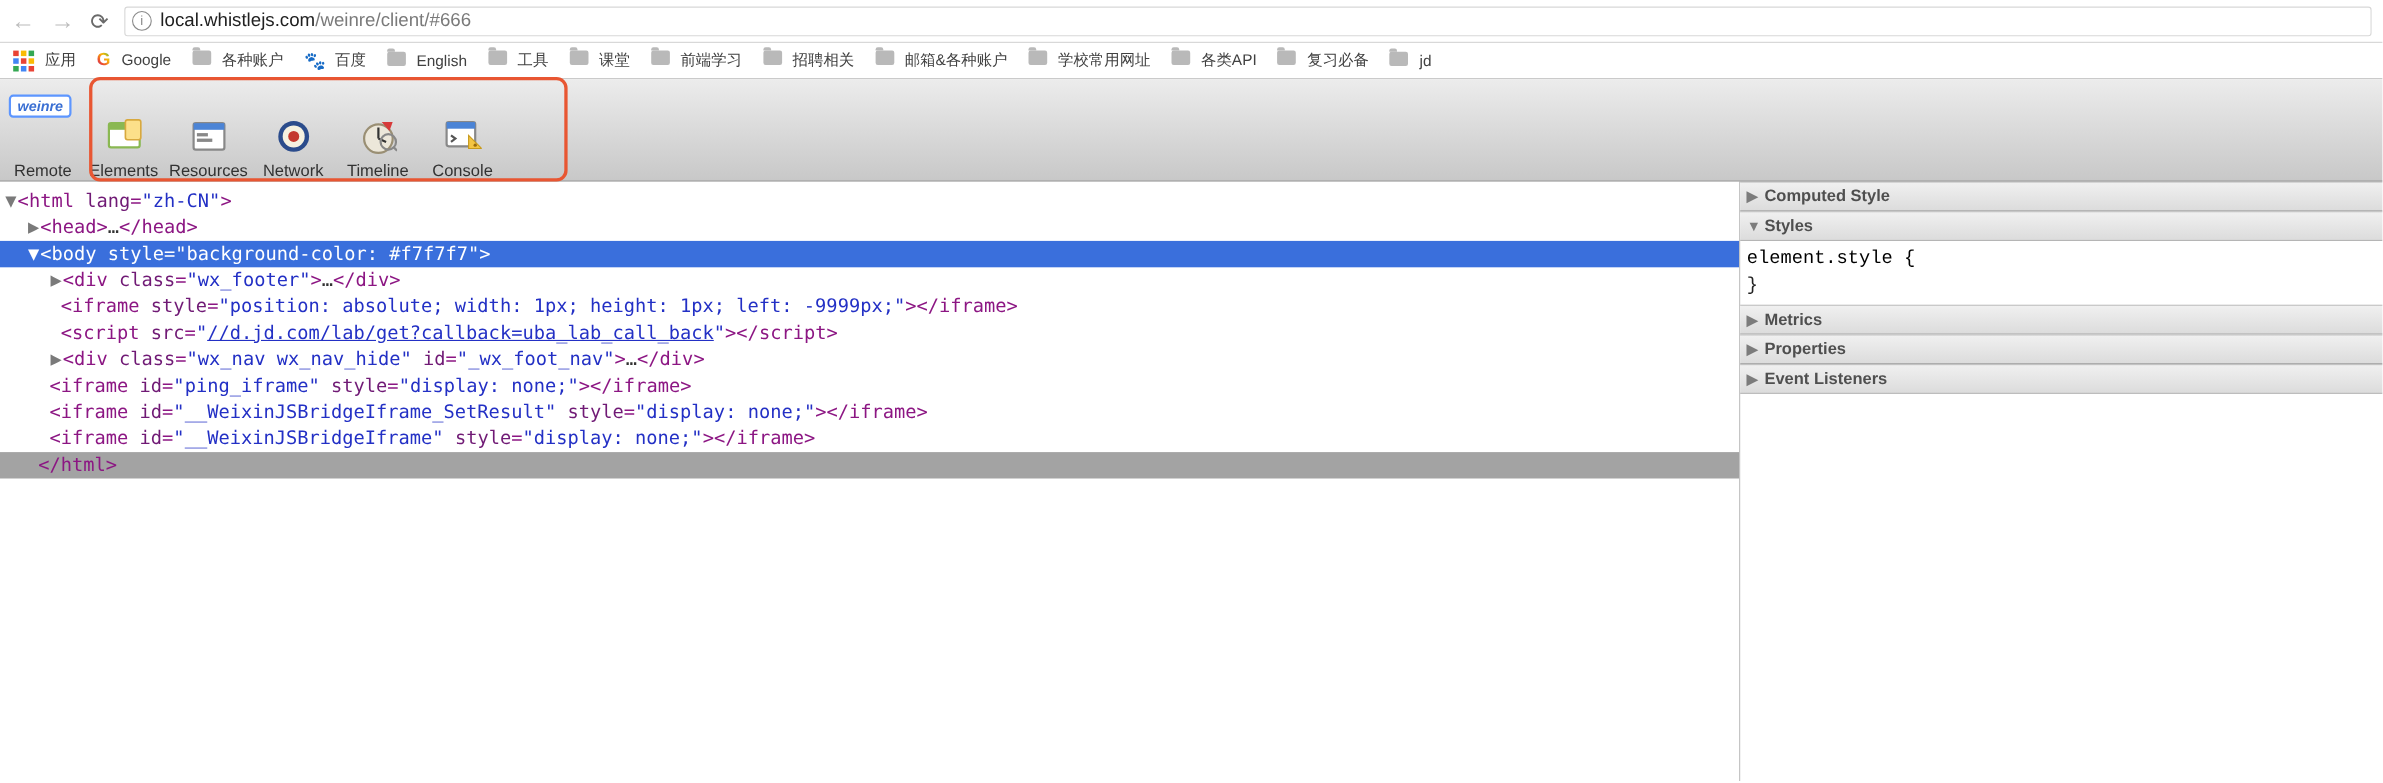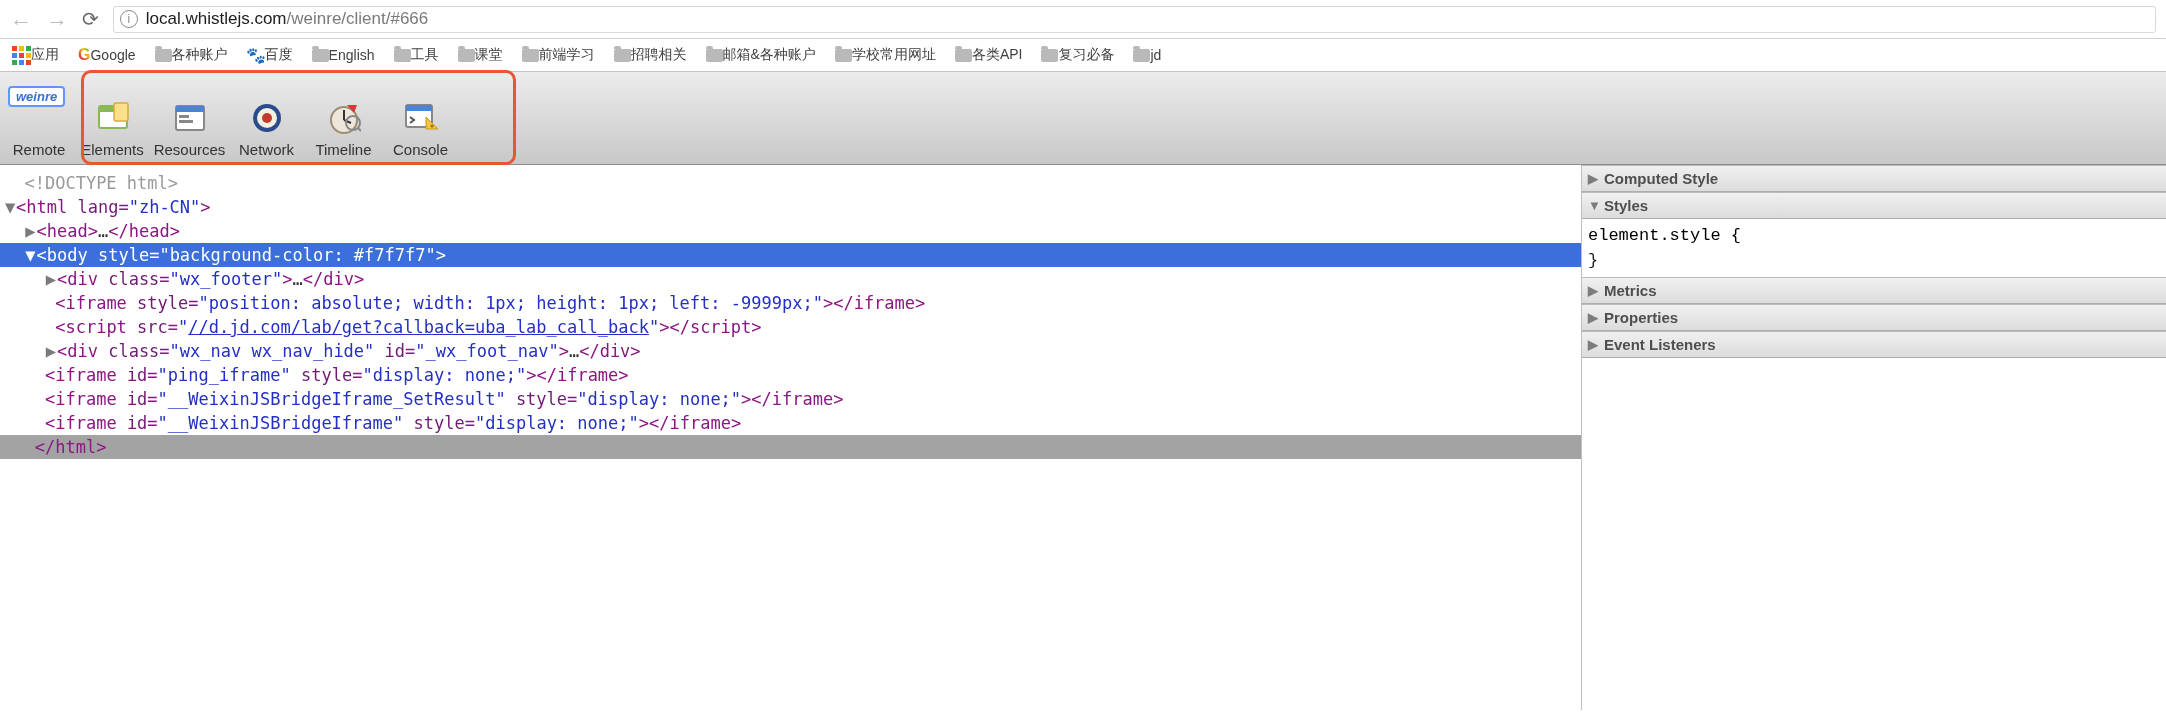--- a/index.html
+++ b/index.html
@@ -9,32 +9,32 @@
 .browser-bar { height: 39px; display: flex; align-items: center; background: #fff; border-bottom: 1px solid #d0d0d0; padding: 0 10px; gap: 14px; }
 .nav-arrow { color: #bdbdbd; font-size: 22px; cursor: default; }
 .reload { color: #6a6a6a; font-size: 20px; cursor: pointer; }
 .url-box { flex: 1; height: 27px; border: 1px solid #d8d8d8; border-radius: 3px; display: flex; align-items: center; padding: 0 6px; font-size: 17px; color: #4a4a4a; font-family: Arial, sans-serif; }
 .url-info { width: 18px; height: 18px; border: 1.5px solid #8a8a8a; border-radius: 50%; display: inline-flex; align-items: center; justify-content: center; font-size: 12px; color: #8a8a8a; margin-right: 8px; }
 .url-host { color: #202020; }
 .url-path { color: #7a7a7a; }
 
 
 .bookmarks-bar { height: 33px; display: flex; align-items: center; gap: 19px; padding: 0 12px; background: #fff; border-bottom: 1px solid #c5c5c5; font-size: 14px; color: #414141; }
-.bookmark { display: inline-flex; align-items: center; gap: 0; cursor: pointer; white-space: nowrap; }
+.bookmark { display: inline-flex; gap: 10px; cursor: pointer; white-space: nowrap; }
 .apps-icon { display: inline-grid; grid-template-columns: repeat(3,5px); grid-template-rows: repeat(3,5px); gap: 2px; }
 .apps-icon span:nth-child(1){background:#e94335}.apps-icon span:nth-child(2){background:#fabb05}.apps-icon span:nth-child(3){background:#34a853}
 .apps-icon span:nth-child(4){background:#4285f4}.apps-icon span:nth-child(5){background:#e94335}.apps-icon span:nth-child(6){background:#fabb05}
 .apps-icon span:nth-child(7){background:#34a853}.apps-icon span:nth-child(8){background:#4285f4}.apps-icon span:nth-child(9){background:#e94335}
 .g-icon { font-weight: bold; font-size: 16px; background: linear-gradient(45deg,#4285F4,#EA4335,#FBBC05,#34A853); -webkit-background-clip: text; color: transparent; }
 .folder-icon { width: 17px; height: 13px; background: #b9b9b9; border-radius: 2px; position: relative; }
 .folder-icon::before { content:''; position:absolute; top:-3px; left:0; width:7px; height:3px; background:#b9b9b9; border-radius:2px 2px 0 0; }
 .baidu-icon { width:18px; height:18px; color:#2d64e6; font-size:16px; }
 
 
-.devtools-toolbar { height: 93px; background: linear-gradient(#ececec,#c8c8c8); border-bottom: 1px solid #8c8c8c; display: flex; align-items: center; padding: 0 4px; position: relative; }
+.devtools-toolbar { height: 93px; background: linear-gradient(#ececec,#c8c8c8); border-bottom: 1px solid #8c8c8c; display: flex; align-items: flex-end; padding: 0 4px; position: relative; }
 .weinre-badge { background:#fff; border:2px solid #5d96ff; color:#3a6fd3; font-weight:bold; font-size:13px; padding:1px 6px; border-radius:4px; font-style:italic; position:absolute; top:14px; left:8px; }
 .toolbar-item { width: 77px; height: 80px; display: flex; flex-direction: column; align-items: center; justify-content: flex-end; gap: 6px; cursor: pointer; font-size: 15px; color: #323232; }
 .toolbar-item.remote { width: 70px; }
 .toolbar-item .icon { width: 34px; height: 34px; }
 .highlight-box { position:absolute; border:3px solid #e85632; border-radius:10px; top:-2px; left:81px; width:435px; height:95px; pointer-events:none; }
 
 
 .main { display: flex; height: 545px; }
 .elements-panel { flex:1; border-right: 1px solid #bfbfbf; font-family: Menlo, Monaco, monospace; font-size: 17px; line-height: 24px; padding: 6px 0; color:#333; overflow:auto; }
 .dom-line { white-space: pre; padding: 0 4px; }
@@ -190,21 +190,20 @@
         <path d="M22 16 L34 28 L22 28 Z" fill="#f4c542" stroke="#c79a1c"></path>
         <circle cx="28" cy="25" r="1.5" fill="#9a6b0e"></circle>
       </svg>
     <span>Console</span>
   </div>
   <div class="highlight-box"></div>
 </div>
 
 <div class="main">
   <div class="elements-panel">
-    <div class="dom-line">  <span class="doctype">&lt;!DOCTYPE html&gt;</span></div>
     <div class="dom-line"><span class="arrow">▼</span><span class="tag">&lt;</span><span class="tag">html</span> <span class="attr-name">lang</span><span class="tag">=</span><span class="attr-val">"</span><span class="attr-val">zh-CN</span><span class="attr-val">"</span><span class="tag">&gt;</span></div>
     <div class="dom-line">  <span class="arrow">▶</span><span class="tag">&lt;</span><span class="tag">head</span><span class="tag">&gt;</span><span>…</span><span class="tag">&lt;</span><span class="tag">/head</span><span class="tag">&gt;</span></div>
     <div class="dom-line selected">  <span class="arrow">▼</span><span class="tag">&lt;</span><span class="tag">body</span> <span class="attr-name">style</span><span class="tag">=</span><span class="attr-val">"</span><span class="attr-val">background-color: #f7f7f7</span><span class="attr-val">"</span><span class="tag">&gt;</span></div>
     <div class="dom-line">    <span class="arrow">▶</span><span class="tag">&lt;</span><span class="tag">div</span> <span class="attr-name">class</span><span class="tag">=</span><span class="attr-val">"</span><span class="attr-val">wx_footer</span><span class="attr-val">"</span><span class="tag">&gt;</span><span>…</span><span class="tag">&lt;</span><span class="tag">/div</span><span class="tag">&gt;</span></div>
     <div class="dom-line">     <span class="tag">&lt;</span><span class="tag">iframe</span> <span class="attr-name">style</span><span class="tag">=</span><span class="attr-val">"</span><span class="attr-val">position: absolute; width: 1px; height: 1px; left: -9999px;</span><span class="attr-val">"</span><span class="tag">&gt;</span><span class="tag">&lt;</span><span class="tag">/iframe</span><span class="tag">&gt;</span></div>
     <div class="dom-line">     <span class="tag">&lt;</span><span class="tag">script</span> <span class="attr-name">src</span><span class="tag">=</span><span class="attr-val">"</span><span class="link">//d.jd.com/lab/get?callback=uba_lab_call_back</span><span class="attr-val">"</span><span class="tag">&gt;</span><span class="tag">&lt;</span><span class="tag">/script</span><span class="tag">&gt;</span></div>
     <div class="dom-line">    <span class="arrow">▶</span><span class="tag">&lt;</span><span class="tag">div</span> <span class="attr-name">class</span><span class="tag">=</span><span class="attr-val">"</span><span class="attr-val">wx_nav wx_nav_hide</span><span class="attr-val">"</span> <span class="attr-name">id</span><span class="tag">=</span><span class="attr-val">"</span><span class="attr-val">_wx_foot_nav</span><span class="attr-val">"</span><span class="tag">&gt;</span><span>…</span><span class="tag">&lt;</span><span class="tag">/div</span><span class="tag">&gt;</span></div>
     <div class="dom-line">    <span class="tag">&lt;</span><span class="tag">iframe</span> <span class="attr-name">id</span><span class="tag">=</span><span class="attr-val">"</span><span class="attr-val">ping_iframe</span><span class="attr-val">"</span> <span class="attr-name">style</span><span class="tag">=</span><span class="attr-val">"</span><span class="attr-val">display: none;</span><span class="attr-val">"</span><span class="tag">&gt;</span><span class="tag">&lt;</span><span class="tag">/iframe</span><span class="tag">&gt;</span></div>
     <div class="dom-line">    <span class="tag">&lt;</span><span class="tag">iframe</span> <span class="attr-name">id</span><span class="tag">=</span><span class="attr-val">"</span><span class="attr-val">__WeixinJSBridgeIframe_SetResult</span><span class="attr-val">"</span> <span class="attr-name">style</span><span class="tag">=</span><span class="attr-val">"</span><span class="attr-val">display: none;</span><span class="attr-val">"</span><span class="tag">&gt;</span><span class="tag">&lt;</span><span class="tag">/iframe</span><span class="tag">&gt;</span></div>
     <div class="dom-line">    <span class="tag">&lt;</span><span class="tag">iframe</span> <span class="attr-name">id</span><span class="tag">=</span><span class="attr-val">"</span><span class="attr-val">__WeixinJSBridgeIframe</span><span class="attr-val">"</span> <span class="attr-name">style</span><span class="tag">=</span><span class="attr-val">"</span><span class="attr-val">display: none;</span><span class="attr-val">"</span><span class="tag">&gt;</span><span class="tag">&lt;</span><span class="tag">/iframe</span><span class="tag">&gt;</span></div>

